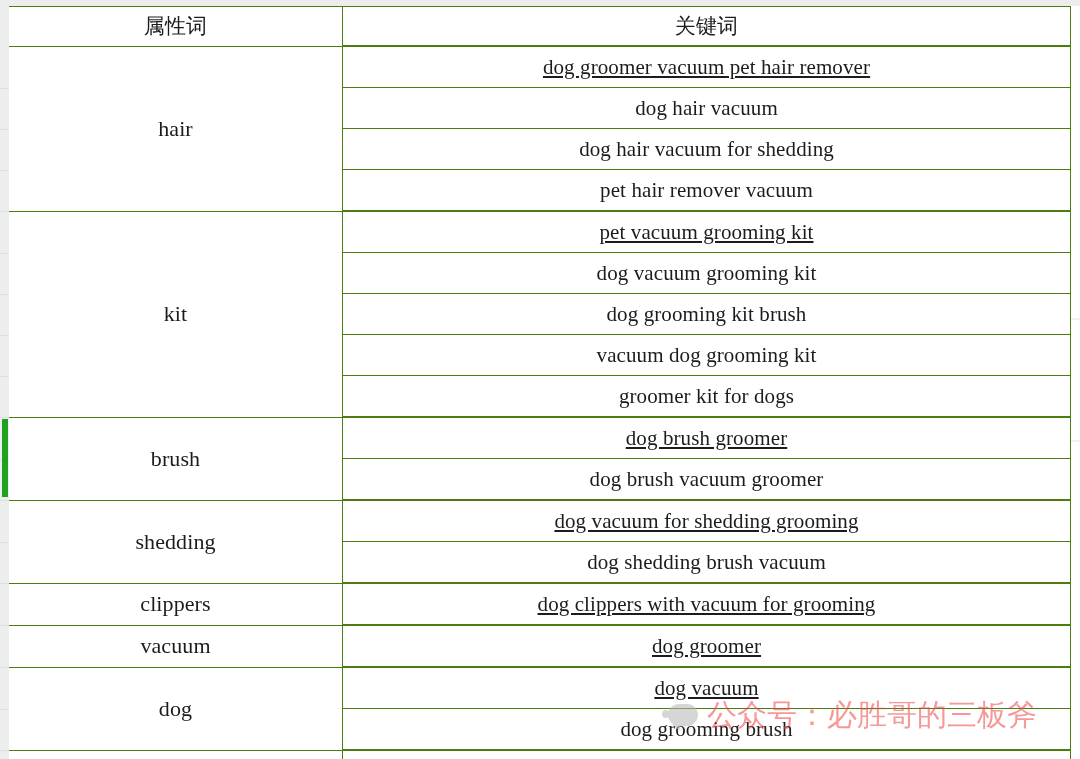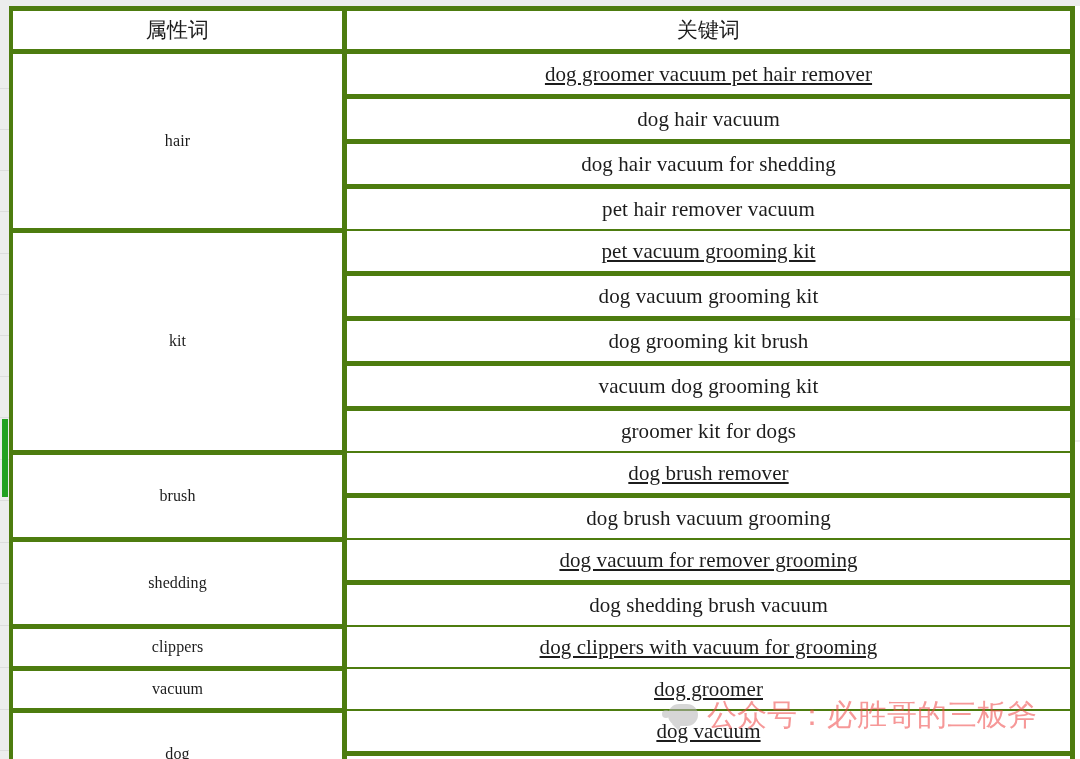--- a/index.html
+++ b/index.html
@@ -67,21 +67,21 @@
     border-collapse: collapse;
     table-layout: fixed;
     width: 1062px;
     z-index: 2;
     background: transparent;
   }
   table.grid col.c-attr { width: 334px; }
   table.grid col.c-kw   { width: 728px; }
 
   table.grid td {
-    border: 5px solid #4d7c0f;
+    border: 1px solid #4d7c0f;
     text-align: center;
     vertical-align: middle;
     color: #1c1c1c;
     background: #ffffff;
     padding: 0 4px;
     font-weight: 400;
     letter-spacing: 0.1px;
   }
 
   
@@ -90,21 +90,21 @@
     font-size: 23px;
     border-bottom-width: 3px;
   }
   .hdr td.cn {
     font-family: "DejaVu Sans", "Liberation Sans", sans-serif;
     font-size: 21px;
   }
 
   
   td.attr {
-    font-size: 16px;
+    font-size: 22px;
     border-top-width: 2px;
     border-bottom-width: 2px;
   }
 
   
   td.kw {
     height: 40px;
     font-size: 21px;
   }
   
@@ -216,28 +216,28 @@
           <td class="kw">dog grooming kit brush</td>
         </tr>
         <tr>
           <td class="kw">vacuum dog grooming kit</td>
         </tr>
         <tr>
           <td class="kw group-end">groomer kit for dogs</td>
         </tr>
         <tr>
           <td class="attr" rowspan="2">brush</td>
-          <td class="kw group-start">dog brush remover</td>
-        </tr>
-        <tr>
-          <td class="kw group-end">dog brush vacuum grooming</td>
+          <td class="kw group-start">dog brush groomer</td>
+        </tr>
+        <tr>
+          <td class="kw group-end">dog brush vacuum groomer</td>
         </tr>
         <tr>
           <td class="attr" rowspan="2">shedding</td>
-          <td class="kw group-start">dog vacuum for remover grooming</td>
+          <td class="kw group-start">dog vacuum for shedding grooming</td>
         </tr>
         <tr>
           <td class="kw group-end">dog shedding brush vacuum</td>
         </tr>
         <tr>
           <td class="attr" rowspan="1">clippers</td>
           <td class="kw group-start group-end">dog clippers with vacuum for grooming</td>
         </tr>
         <tr>
           <td class="attr" rowspan="1">vacuum</td>

